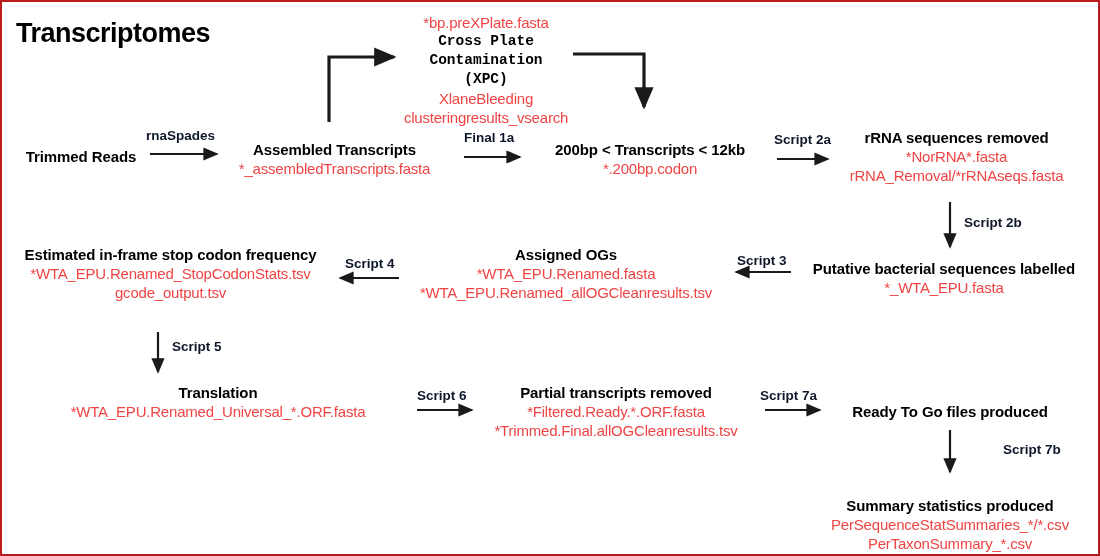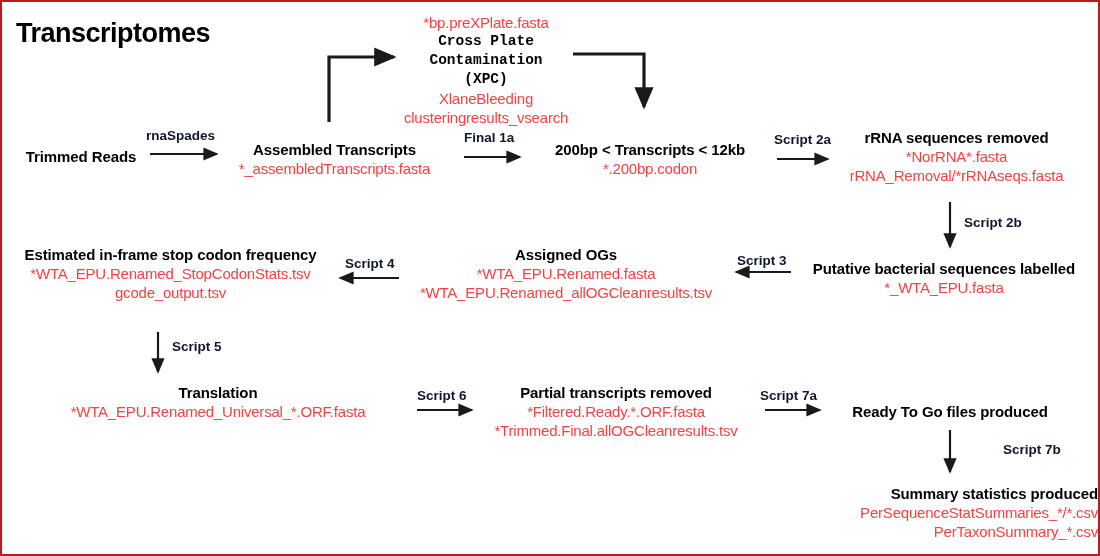--- a/index.html
+++ b/index.html
@@ -167,19 +167,19 @@
   <div class="node" style="left:468px; top:381px; width:292px;">
     <div class="title">Partial transcripts removed</div>
     <div class="file">*Filtered.Ready.*.ORF.fasta</div>
     <div class="file">*Trimmed.Final.allOGCleanresults.tsv</div>
   </div>
 
   <div class="node" style="left:820px; top:400px; width:256px;">
     <div class="title">Ready To Go files produced</div>
   </div>
 
-  <div class="node" style="left:800px; top:482px; width:296px;text-align:right;">
+  <div class="node" style="left:800px; top:494px; width:296px;">
     <div class="title">Summary statistics produced</div>
     <div class="file">PerSequenceStatSummaries_*/*.csv</div>
     <div class="file">PerTaxonSummary_*.csv</div>
   </div>
 
 </div>
 
 </body></html>

